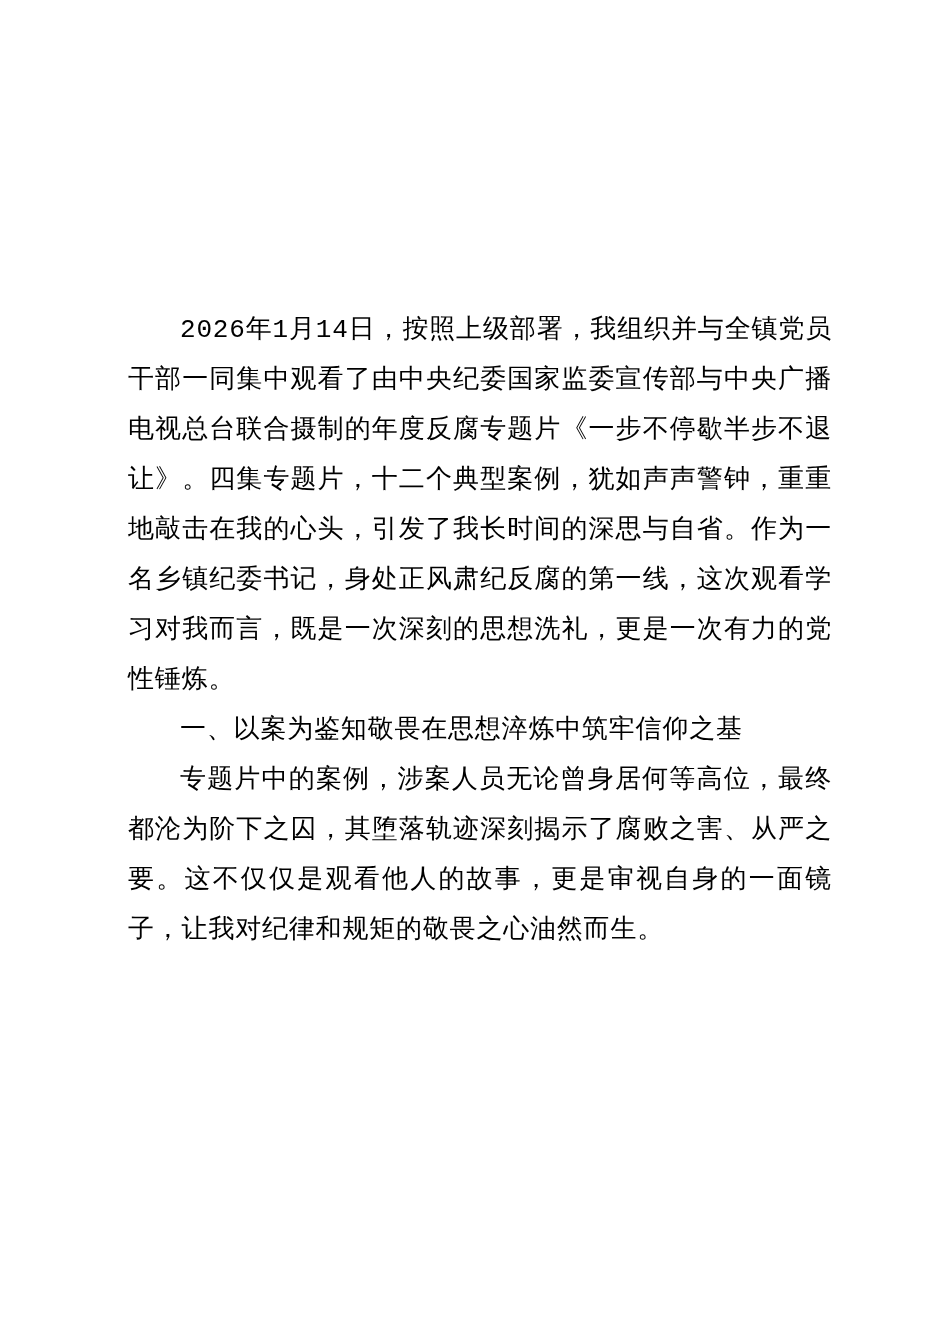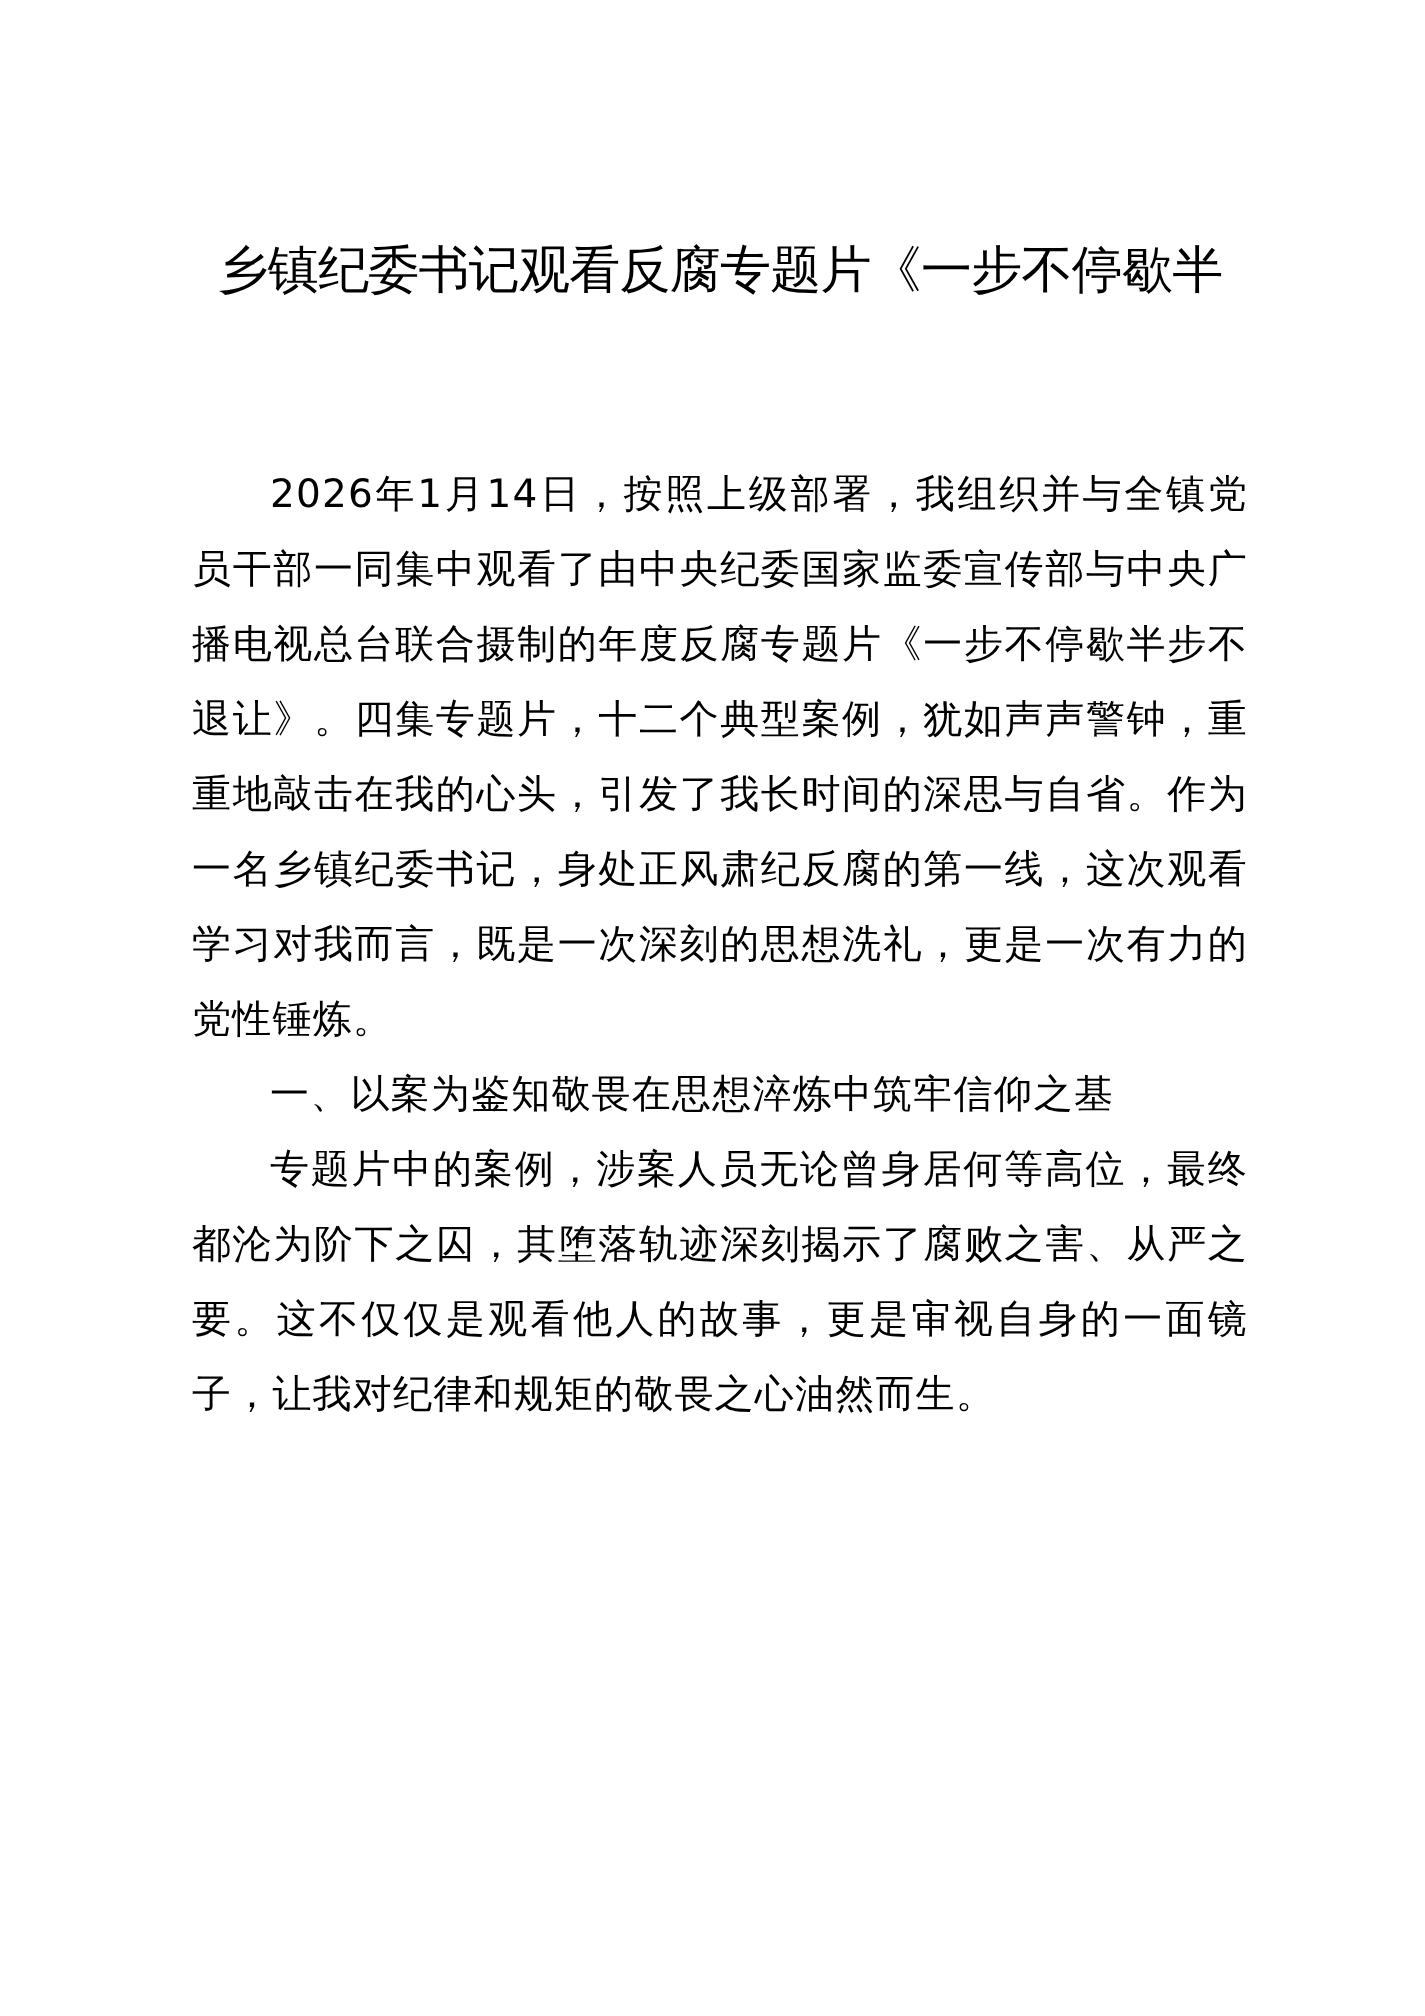--- a/index.html
+++ b/index.html
@@ -35,32 +35,33 @@
     }
     .body-text {
       position: absolute;
       left: 0;
       top: 305px;
       width: 704px;
       font-size: 26px;
       line-height: 50px;
       letter-spacing: 0.8px;
       text-align: justify;
+      font-family: Liberation Mono, monospace;
     }
     .body-text p {
       margin: 0;
       text-indent: 52px;
     }
   </style>
 </head>
 <body>
 
 <div class="page">
   <h1 class="title">
-    <span>乡镇纪委书记观看反腐专题片《一步不停歇半</span><br>
+    <br>
   </h1>
 
   <div class="body-text">
     <p>2026年1月14日，按照上级部署，我组织并与全镇党员干部一同集中观看了由中央纪委国家监委宣传部与中央广播电视总台联合摄制的年度反腐专题片《一步不停歇半步不退让》。四集专题片，十二个典型案例，犹如声声警钟，重重地敲击在我的心头，引发了我长时间的深思与自省。作为一名乡镇纪委书记，身处正风肃纪反腐的第一线，这次观看学习对我而言，既是一次深刻的思想洗礼，更是一次有力的党性锤炼。</p>
     <p>一、以案为鉴知敬畏在思想淬炼中筑牢信仰之基</p>
     <p>专题片中的案例，涉案人员无论曾身居何等高位，最终都沦为阶下之囚，其堕落轨迹深刻揭示了腐败之害、从严之要。这不仅仅是观看他人的故事，更是审视自身的一面镜子，让我对纪律和规矩的敬畏之心油然而生。</p>
   </div>
 </div>
 
 </body></html>

